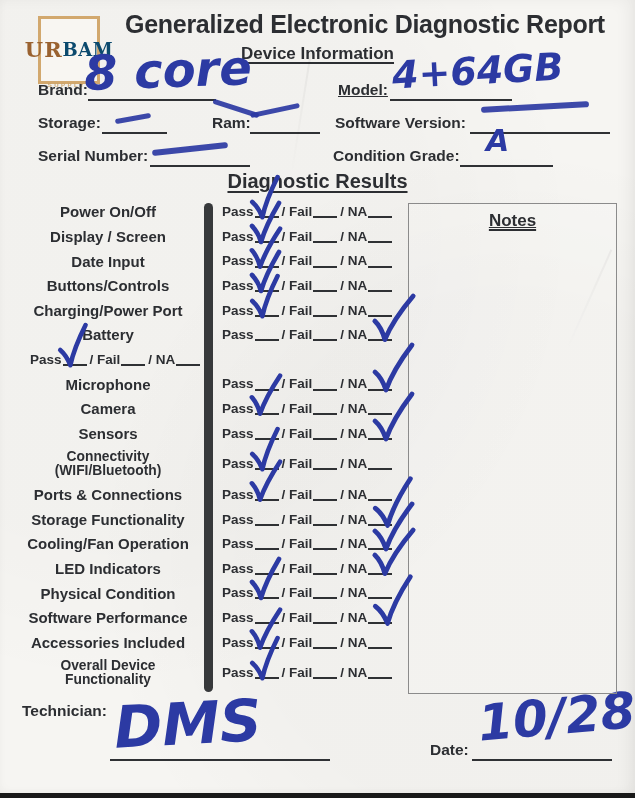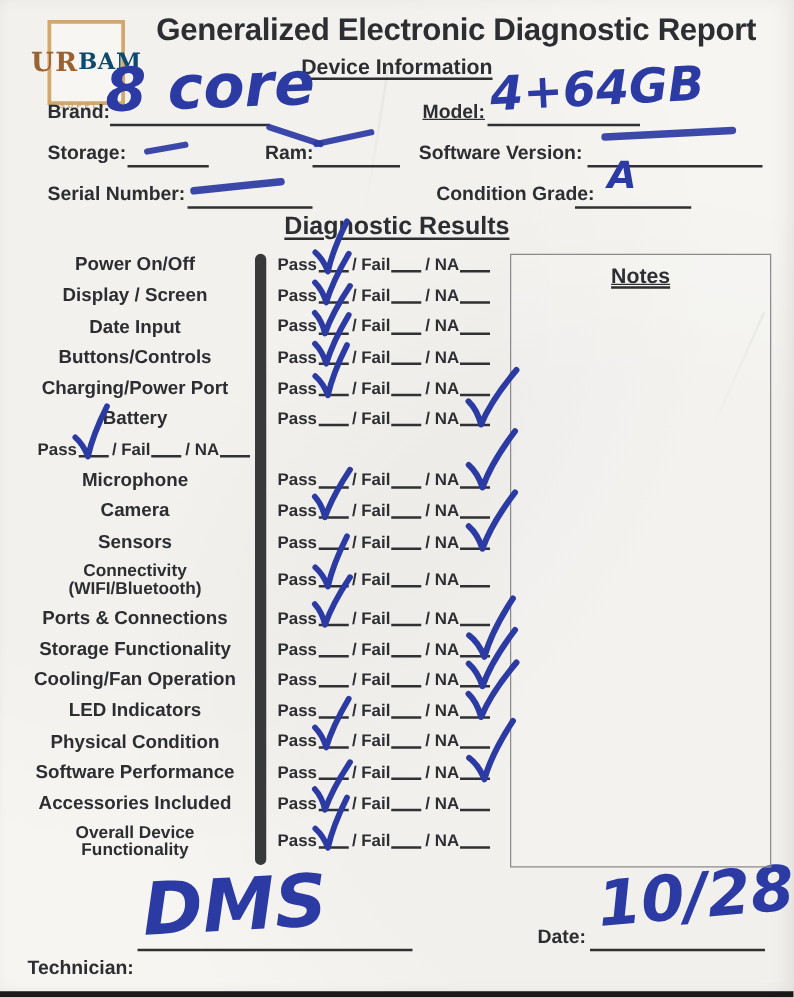--- a/index.html
+++ b/index.html
@@ -108,21 +108,21 @@
   <div class="abs pen-stroke" style="left:250px;top:108px;width:50px;height:5px;transform:rotate(-12deg);"></div>
 
   <span class="abs field-label" style="left:335px;top:114px;">Software Version:</span>
   <div class="abs fline" style="left:470px;top:132px;width:140px;"></div>
   <div class="abs pen-stroke" style="left:481px;top:104px;width:108px;height:6px;transform:rotate(-3deg);border-radius:6px;"></div>
 
   <span class="abs field-label" style="left:38px;top:147px;">Serial Number:</span>
   <div class="abs fline" style="left:150px;top:165px;width:100px;"></div>
   <div class="abs pen-stroke" style="left:152px;top:146px;width:76px;height:6px;transform:rotate(-6deg);"></div>
 
-  <span class="abs field-label" style="left:333px;top:147px;margin-left:16px;">Condition Grade:</span>
+  <span class="abs field-label" style="left:333px;top:147px;">Condition Grade:</span>
   <div class="abs fline" style="left:460px;top:165px;width:93px;"></div>
   <span class="abs hand" style="left:486px;top:126px;font-size:30px;">A</span>
 
   <div class="abs section-title-wrap diag-title-wrap">
     <span class="section-title diag-title">Diagnostic Results</span>
   </div>
 
   <div class="abs vbar"></div>
 
   <div class="abs rows">
@@ -458,21 +458,21 @@
     </div>
     <div class="note-lines">
       <div class="note-line hand"></div>
         <div class="note-line hand"></div>
         <div class="note-line hand"></div>
         <div class="note-line hand"></div>
         <div class="note-line hand"></div>
     </div>
   </div>
 
-  <span class="abs field-label" style="left:22px;top:766px;text-align:right;">Technician:</span>
+  <span class="abs field-label" style="left:22px;top:702px;text-align:right;">Technician:</span>
   <div class="abs fline" style="left:110px;top:759px;width:220px;"></div>
   <span class="abs hand" style="left:114px;top:695px;font-size:58px;transform:rotate(-3deg);">DMS</span>
 
   <span class="abs field-label" style="left:430px;top:741px;">Date:</span>
   <div class="abs fline" style="left:472px;top:759px;width:140px;"></div>
   <span class="abs hand" style="left:478px;top:692px;font-size:50px;transform:rotate(-5deg);">10/28</span>
 
   <div class="abs crease" style="left:300px;top:52px;height:125px;transform:rotate(9deg);"></div>
   <div class="abs crease" style="left:588px;top:245px;height:110px;transform:rotate(24deg);"></div>
   <div class="abs bottom-edge"></div>

